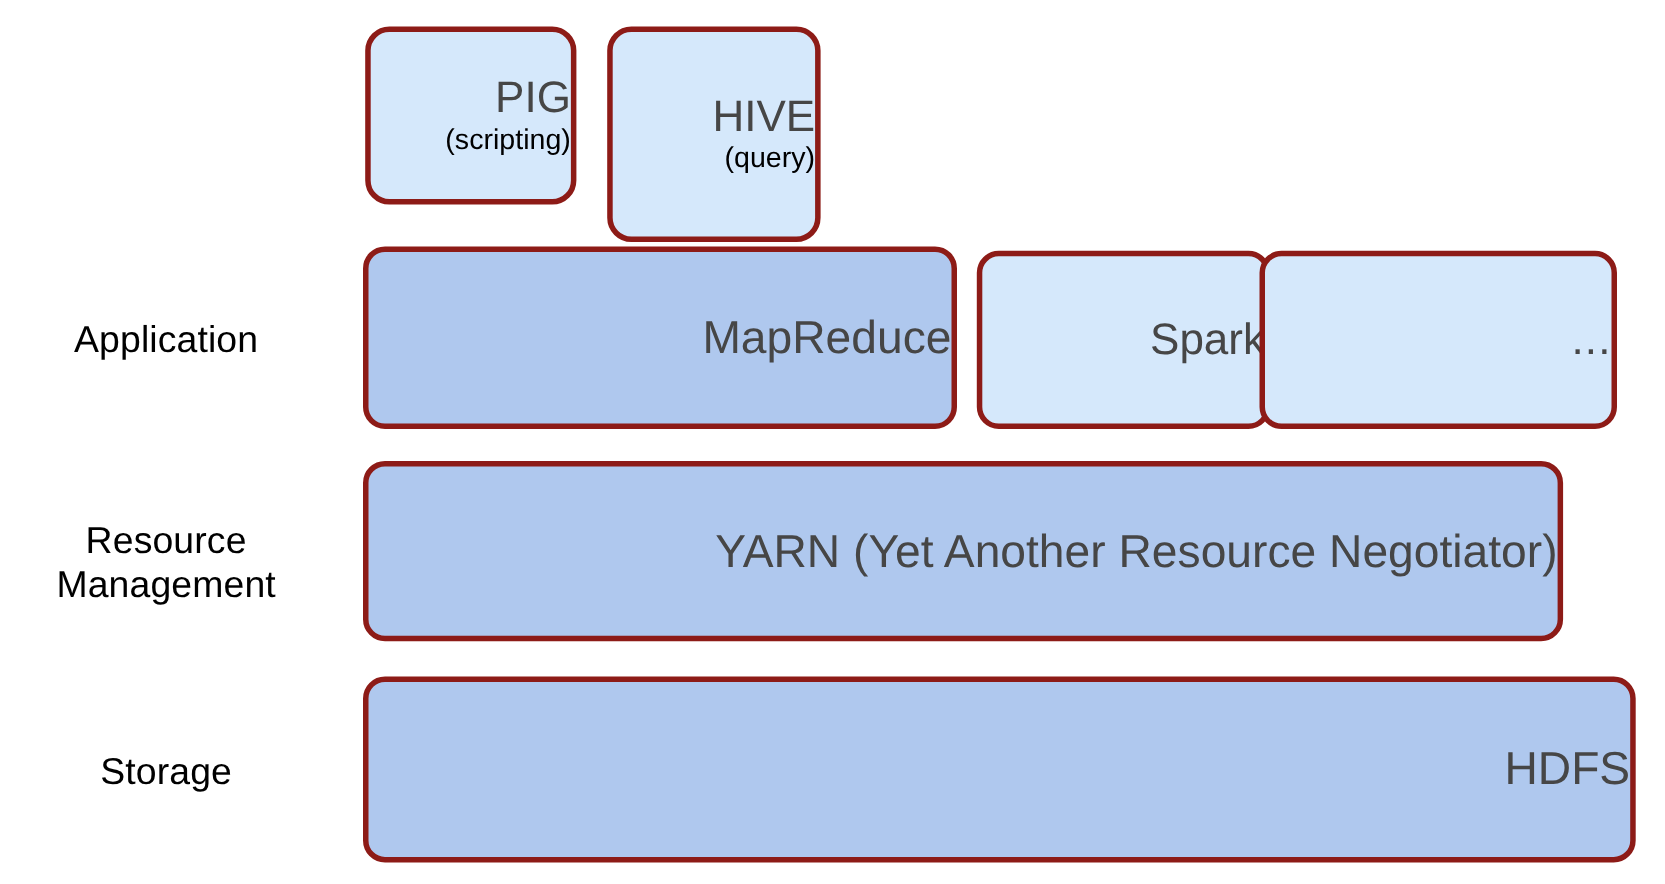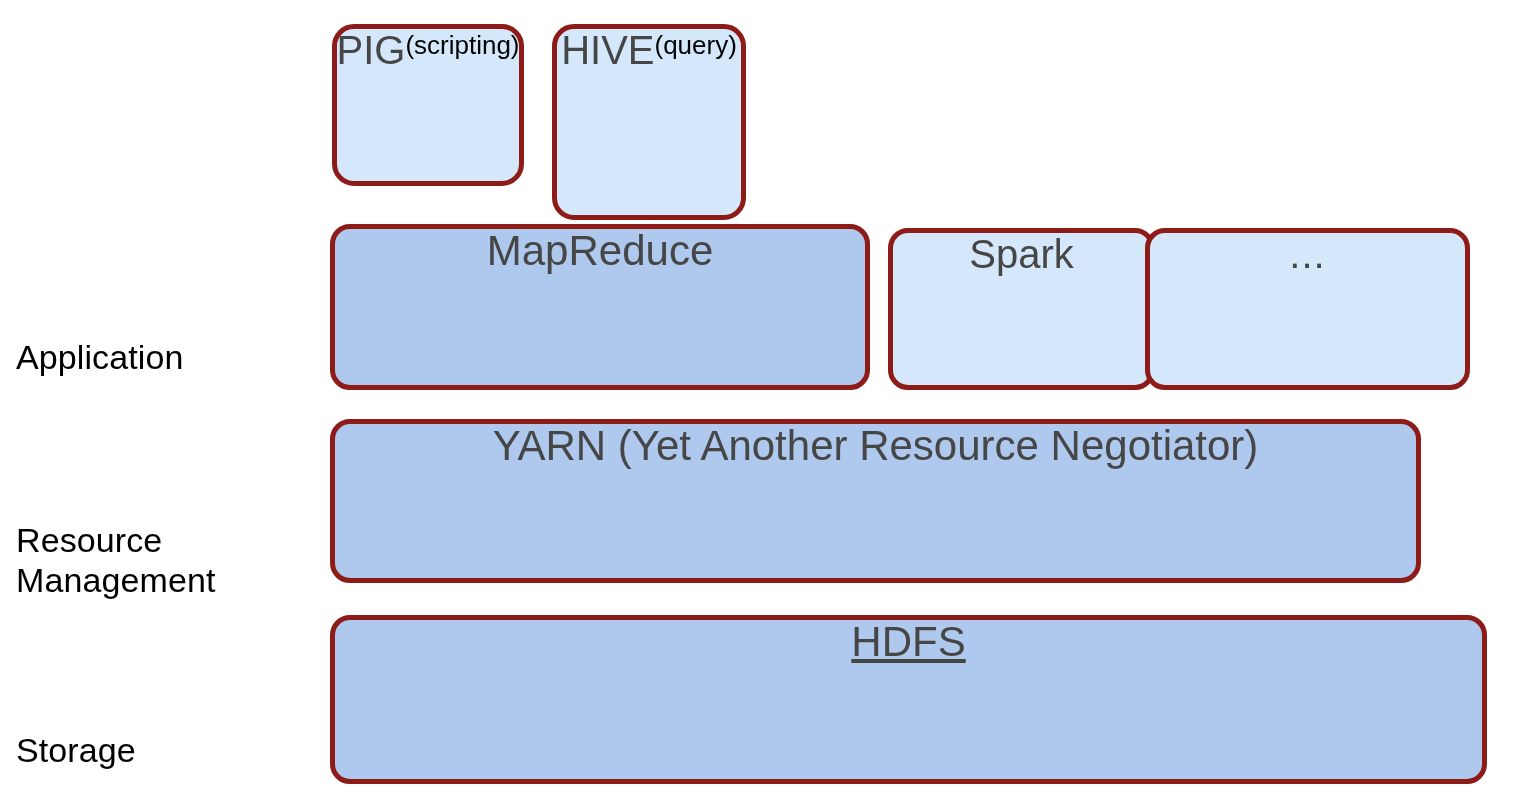--- a/index.html
+++ b/index.html
@@ -17,35 +17,35 @@
     background: #ffffff;
     overflow: hidden;
   }
 
   
   .row-label {
     position: absolute;
     color: #000000;
     font-size: 34px;
     line-height: 1.18;
+    text-align: center;
     font-weight: 400;
     letter-spacing: 0.1px;
     white-space: pre-line;
-    margin-top: 48px;
   }
 
   
   .box {
     position: absolute;
     box-sizing: border-box;
     border: 5px solid #8d1b17;
     border-radius: 20px;
     display: flex;
-    flex-direction: row;
-    align-items: flex-start;
+    flex-direction: column;
+    align-items: flex-end;
     justify-content: center;
     color: #464646;
     text-align: center;
   }
   .box.light  { background: #d5e8fb; }
   .box.medium { background: #afc8ee; }
 
   .box .title {
     font-size: 40px;
     line-height: 1.05;
@@ -91,17 +91,17 @@
   </div>
 
   <div class="box light" style="left:1145px; top:228px; width:325px; height:162px;">
     <div class="title dots">...</div>
   </div>
 
   <div class="box medium" style="left:330px; top:419px; width:1091px; height:164px;">
     <div class="title wide">YARN (Yet Another Resource Negotiator)</div>
   </div>
 
-  <div class="box medium" style="left:330px; top:615px; width:1157px; height:169px;text-decoration:underline;">
+  <div class="box medium" style="left:330px; top:615px; width:1157px; height:169px;">
     <div class="title wide">HDFS</div>
   </div>
 
 </div>
 
 </body></html>

